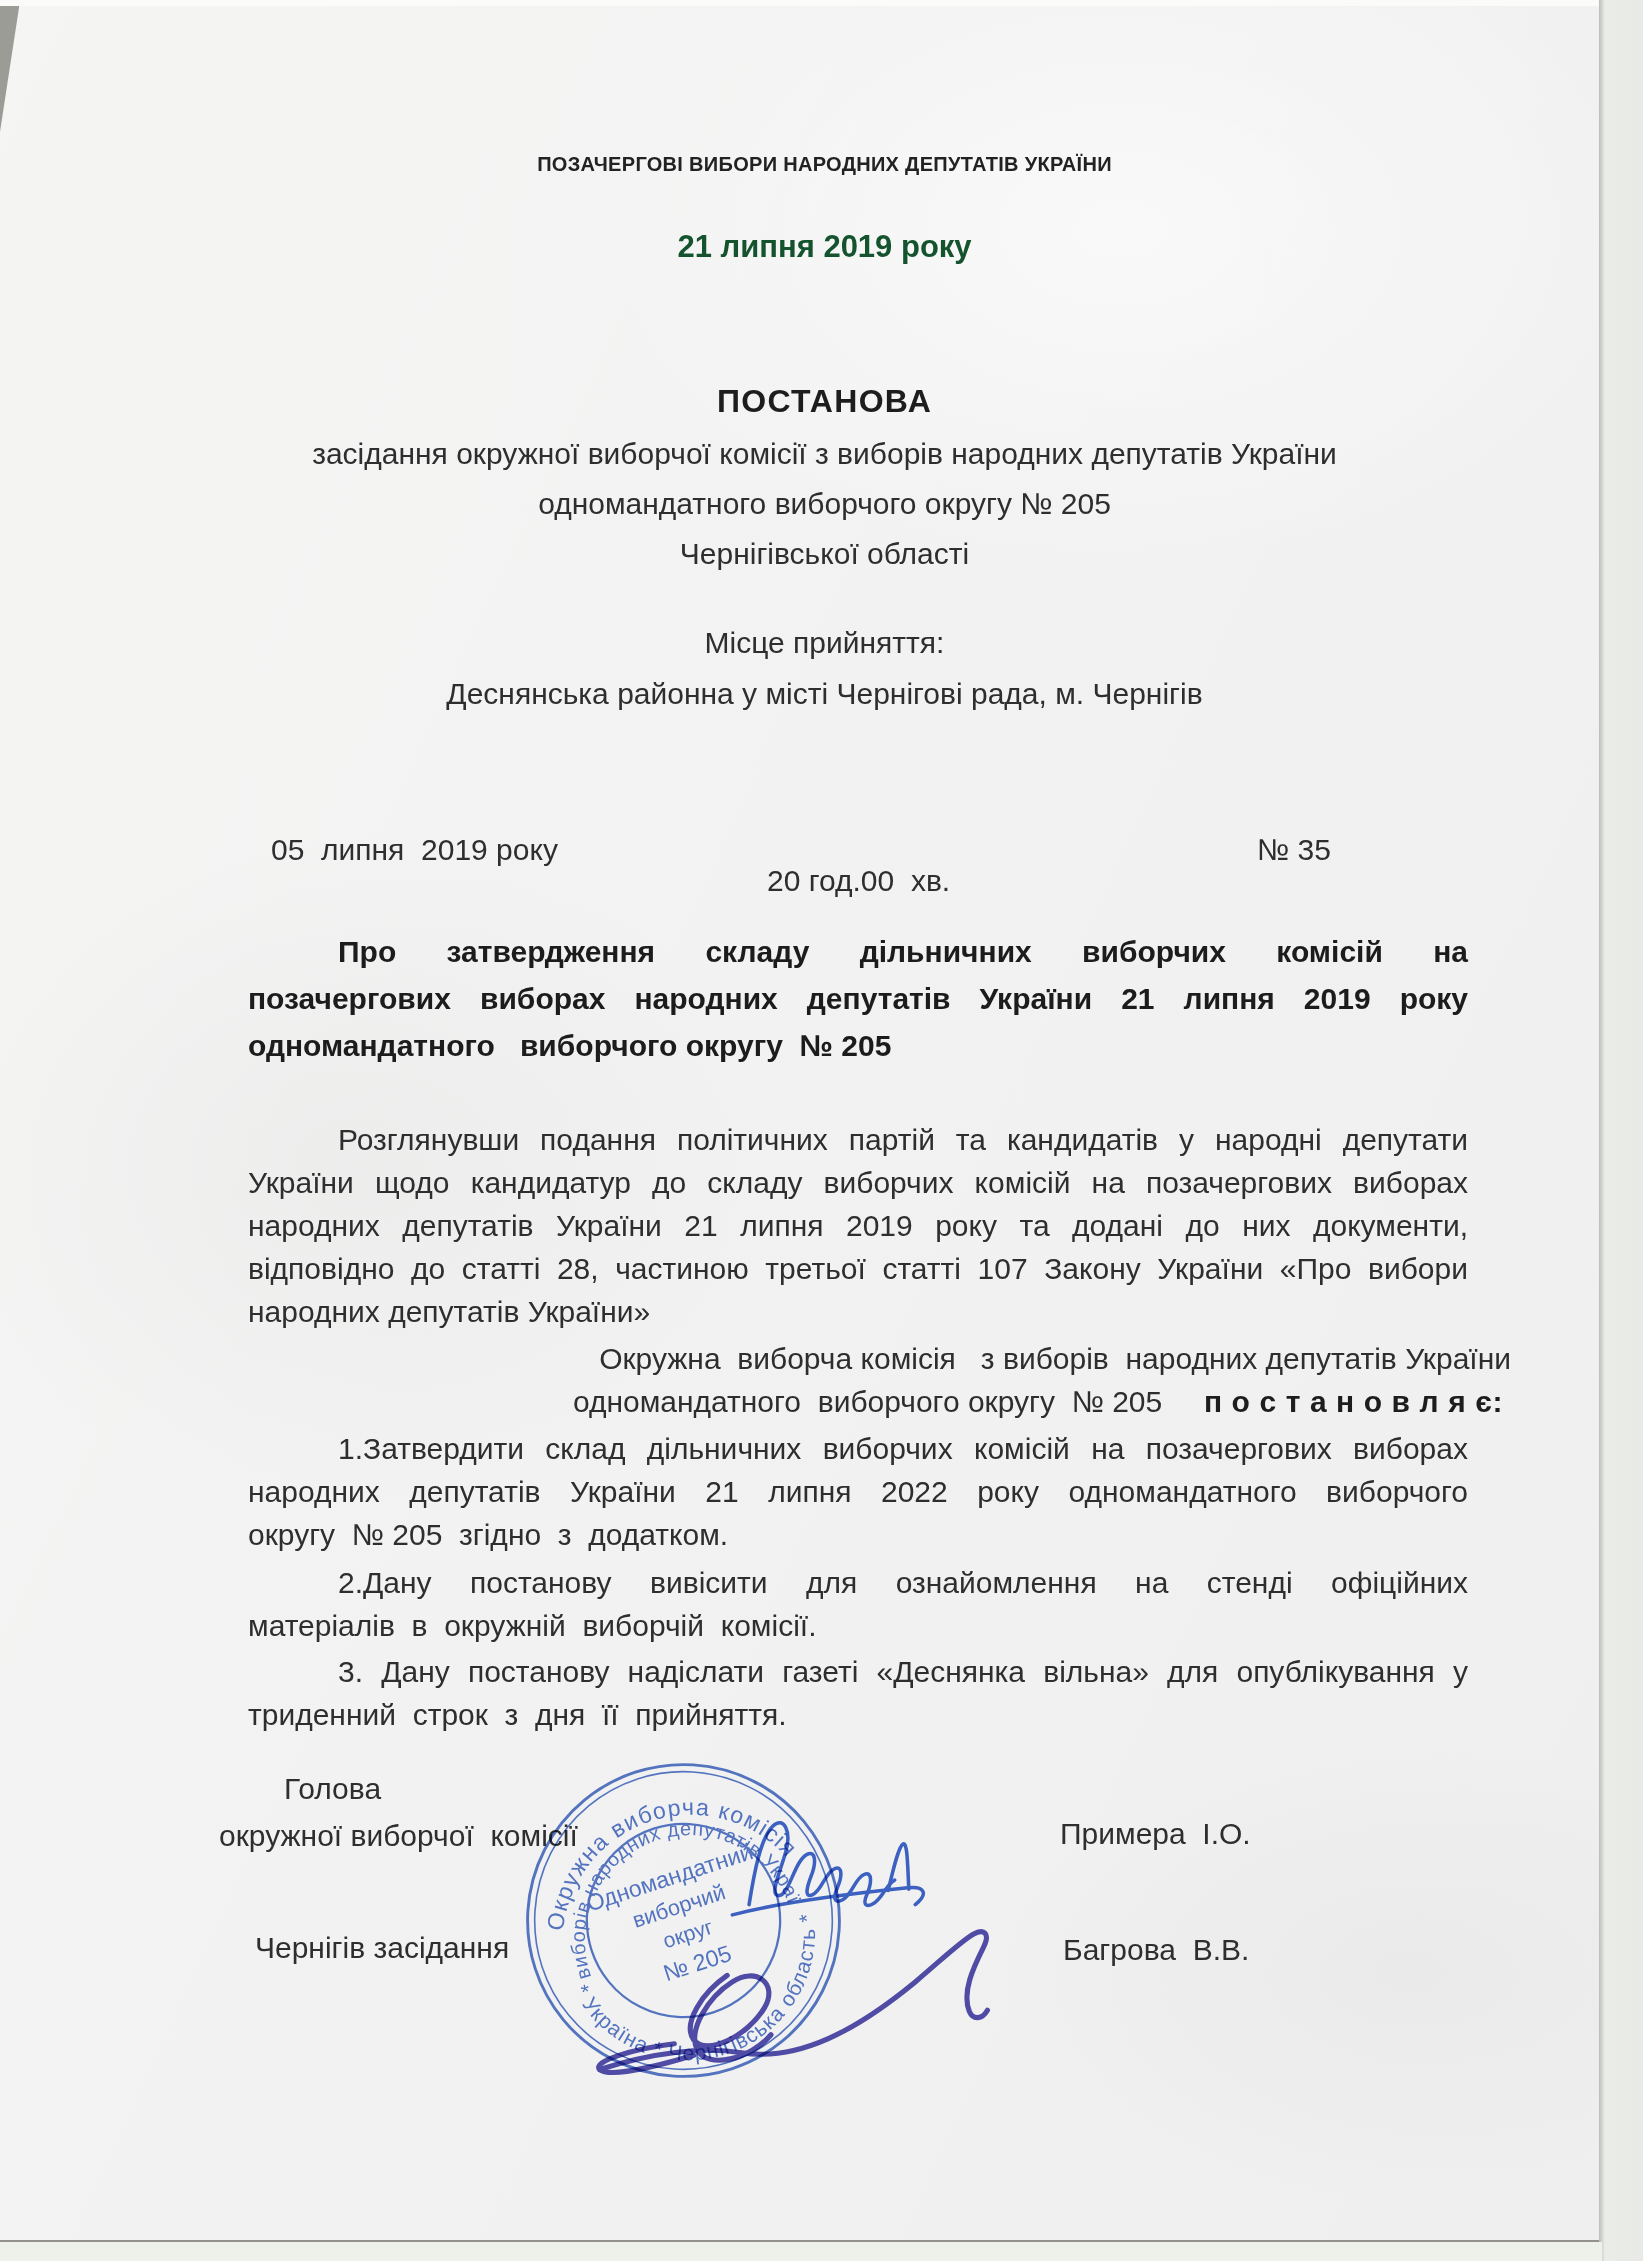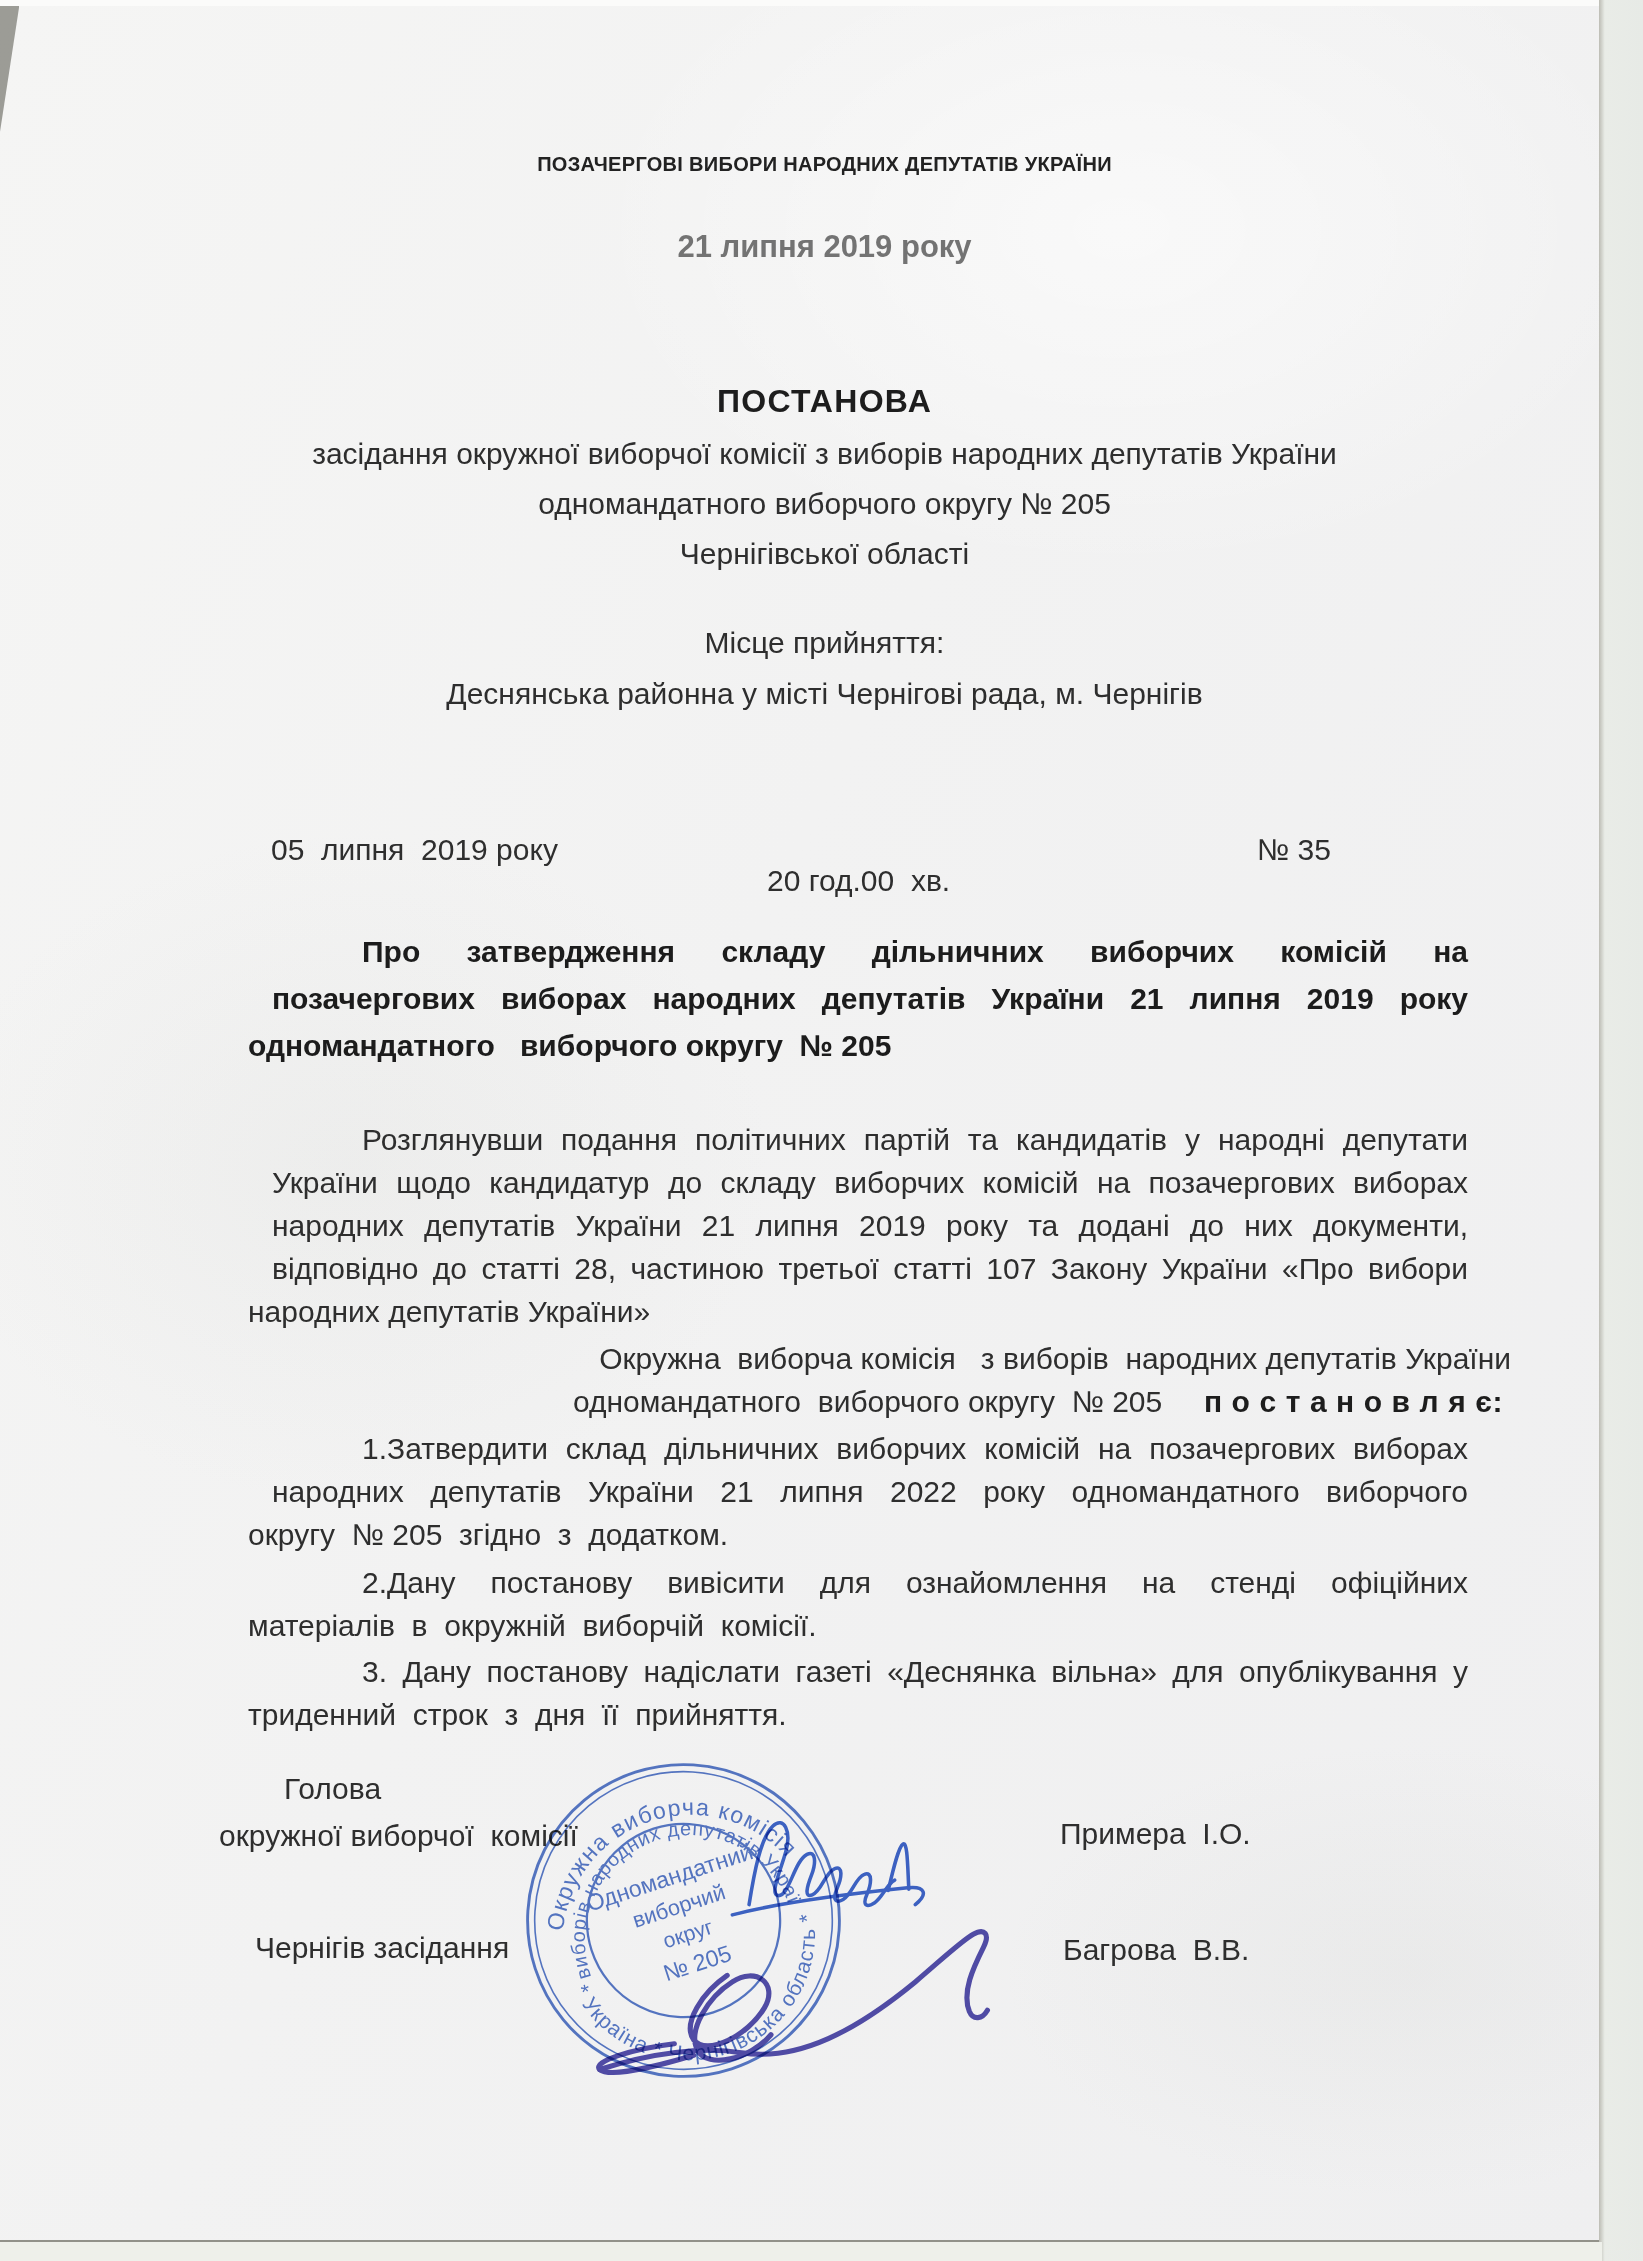--- a/index.html
+++ b/index.html
@@ -26,28 +26,28 @@
   }
   #right-band{
     position:absolute;left:1599px;top:0;width:44px;height:100%;
     background:linear-gradient(90deg,#bcbcb4 0,#e9ece7 5.8px,#e7eae6 100%);
   }
   #bottom-band{
     position:absolute;left:0;top:2242px;width:1602px;height:19.3px;
     background:#eef0ea;
   }
   .ln{position:relative;height:43px;line-height:43px;font-size:30px;white-space:pre-wrap;overflow:visible;}
-  .j{text-align:justify;text-align-last:justify;white-space:normal;margin-left:24px;}
+  .j{text-align:justify;text-align-last:justify;white-space:normal;}
   .ind{text-indent:90px;text-align:right;}
   .blk{position:absolute;}
   .ctr{left:193px;width:1263px;text-align:center;}
   .bodyblk{left:248px;width:1220px;}
   .b{font-weight:bold;color:#1d1d1d;}
   #hdr-title{top:153px;font-size:20px;font-weight:bold;letter-spacing:0.3px;color:#222;}
-  #hdr-date{top:229px;font-size:31px;font-weight:bold;color:#737373;}
+  #hdr-date{top:229px;font-size:31px;font-weight:bold;color:#14532d;}
   #doc-type{top:383px;font-size:32px;font-weight:bold;letter-spacing:1.3px;color:#1d1d1d;}
   #sess1{top:437px;font-size:30px;}
   #sess2{top:487px;font-size:30px;}
   #sess3{top:537px;font-size:30px;}
   #place-label{top:626px;font-size:30px;}
   #place-value{top:677px;font-size:30px;}
   .meta{position:absolute;top:833px;font-size:30px;white-space:pre-wrap;}
   #meta-date{left:271px;}
   #meta-time{left:767px;margin-top:31px;}
   #meta-num{left:1257px;}

